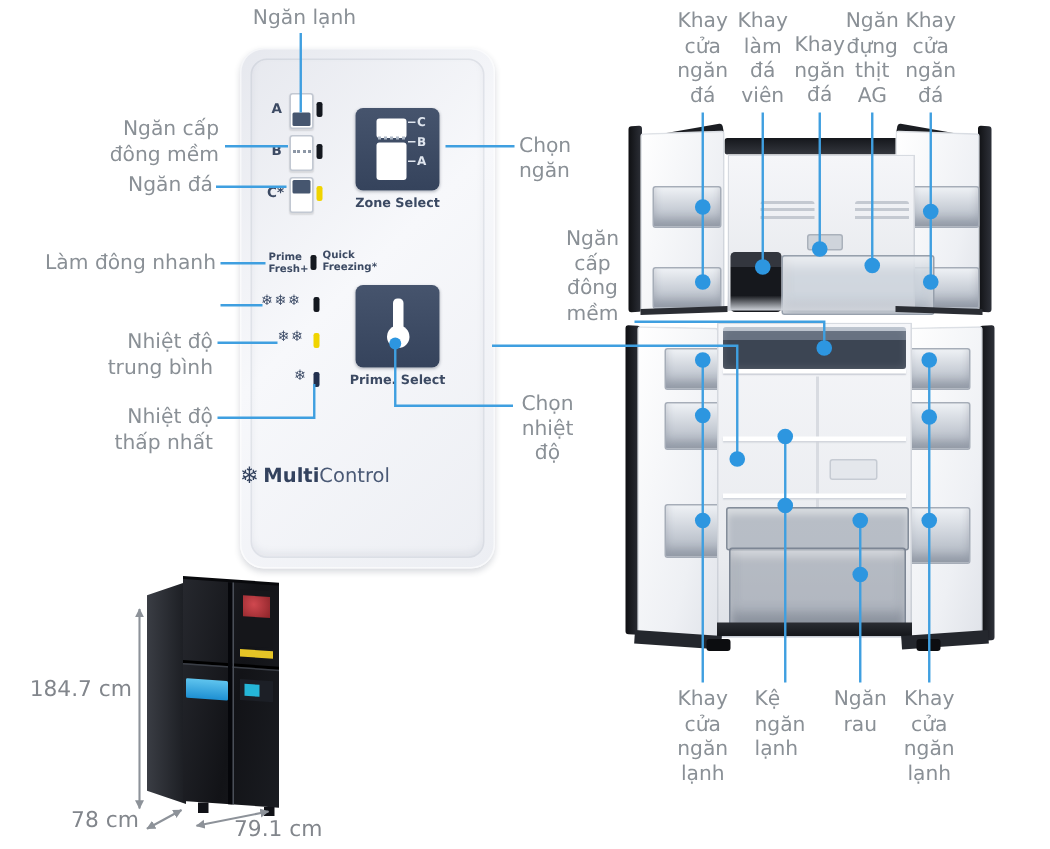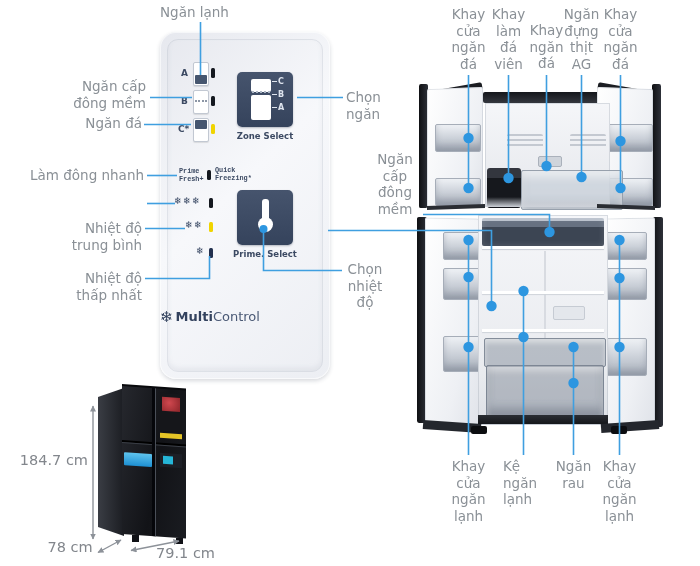--- a/index.html
+++ b/index.html
@@ -23,21 +23,21 @@
   .led-dark{background:#14181f;} .led-yellow{background:#f0d400;} .led-navy{background:#22304e;}
   .navy-btn{position:absolute;left:77px;width:56px;height:55px;border-radius:5px;
          background:linear-gradient(180deg,#46546d,#35435c);box-shadow:0 1px 2px rgba(30,40,60,.3);}
   .zb-top{position:absolute;left:14px;top:7px;width:20px;height:13px;background:#fff;border-radius:2px;}
   .zb-bottom{position:absolute;left:14px;top:23px;width:20px;height:25px;background:#fff;border-radius:2px;}
   .zb-dash{position:absolute;left:15px;top:19px;width:18px;border-top:2px dotted #aeb8c6;}
   .zb-letter{position:absolute;left:41px;font-size:8px;font-weight:700;color:#dfe5ee;}
   .zb-tick{position:absolute;left:35px;width:5px;border-top:1px solid #dfe5ee;}
   .btn-caption{position:absolute;left:63px;width:84px;text-align:center;font-size:8.5px;
          font-weight:700;color:#3c4a63;}
-  .tiny{position:absolute;font-size:6.8px;line-height:7.5px;font-weight:700;color:#3c4a63;white-space:pre-line;font-family:Liberation Mono, monospace;}
+  .tiny{position:absolute;font-size:6.8px;line-height:7.5px;font-weight:700;color:#3c4a63;white-space:pre-line;}
   .snow{position:absolute;color:#3e4d68;font-size:9.5px;letter-spacing:1px;}
   .therm-stem{position:absolute;left:25px;top:9px;width:7px;height:23px;background:#fff;border-radius:3px;}
   .therm-bulb{position:absolute;left:21px;top:27px;width:15px;height:15px;border-radius:50%;background:#fff;}
   .logo{position:absolute;left:0;top:276px;width:100%;color:#33425e;font-size:13px;}
   .logo .flake{font-size:15px;margin-right:3px;vertical-align:-1px;}
   .logo .b{font-weight:700;} .logo .r{font-weight:400;color:#4a5975;}
 
   
   .fridge{position:absolute;left:415px;top:76px;width:250px;height:362px;}
   .fridge *{position:absolute;}
@@ -240,21 +240,21 @@
         <circle cx="491.5" cy="306" r="5.2"></circle>
       <circle cx="263.5" cy="229" r="4"></circle>
     </g>
     <g stroke="#8d9299" stroke-width="1.4" fill="none">
       <path d="M93,406 L93,539" marker-start="url(#arr)" marker-end="url(#arr)"></path>
       <path d="M121,540 L98,552.5" marker-start="url(#arr)" marker-end="url(#arr)"></path>
       <path d="M131,550.5 L179,541" marker-start="url(#arr)" marker-end="url(#arr)"></path>
     </g>
   </svg>
 
-  <div class="lbl" style="left:160px;top:4px;width:86px;">Ngăn lạnh</div>
+  <div class="lbl" style="left:160px;top:4px;width:86px;text-align:center">Ngăn lạnh</div>
   <div class="lbl" style="left:40px;top:78px;width:106px;text-align:right">Ngăn cấp
 đông mềm</div>
   <div class="lbl" style="left:40px;top:115px;width:102px;text-align:right">Ngăn đá</div>
   <div class="lbl" style="left:20px;top:167px;width:124px;text-align:right">Làm đông nhanh</div>
   <div class="lbl" style="left:40px;top:220px;width:102px;text-align:right">Nhiệt độ
 trung bình</div>
   <div class="lbl" style="left:40px;top:270px;width:102px;text-align:right">Nhiệt độ
 thấp nhất</div>
 
   <div class="lbl" style="left:346px;top:89px;width:46px">Chọn

